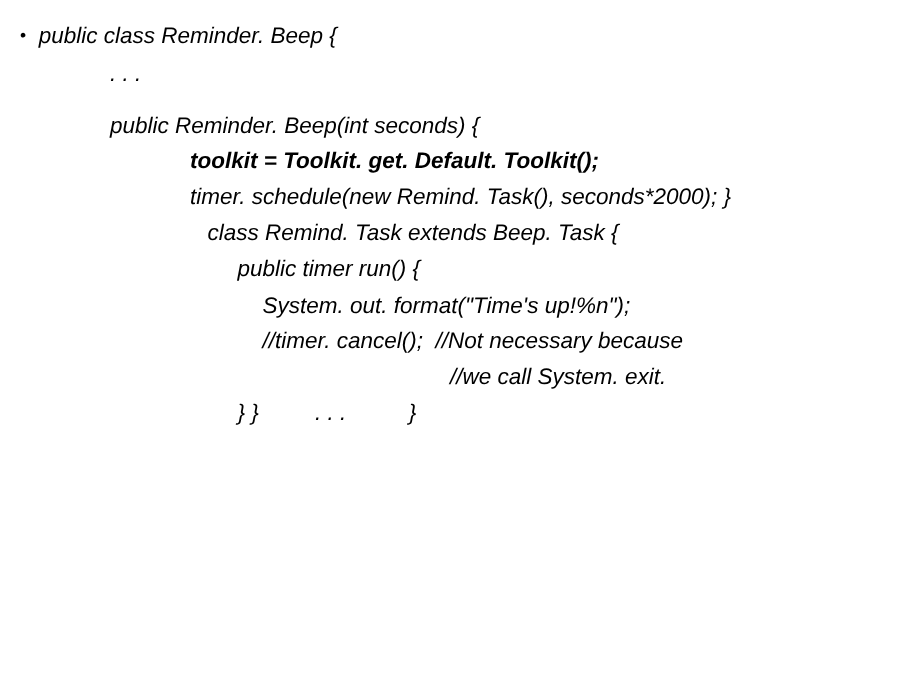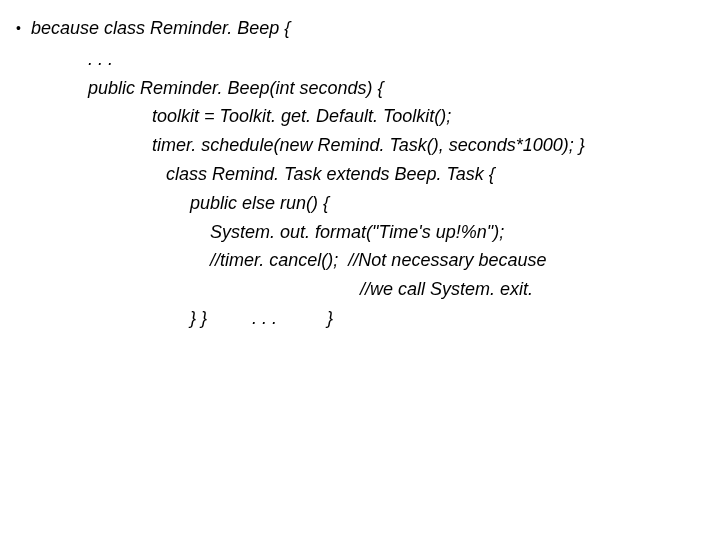--- a/index.html
+++ b/index.html
@@ -26,50 +26,50 @@
   .bullet {
     font-style: normal;
     margin: 0 10px 0 6px;
     font-size: 14px;
     line-height: 28px;
   }
   .line {
     white-space: pre;
   }
   .ind1 { padding-left: 78px; }
-  .ind2 { padding-left: 78px; }
+  .ind2 { padding-left: 78px; margin-top: 12px; }
   .ind3 { padding-left: 142px; }
   .ind4 { padding-left: 156px; }
   .ind5 { padding-left: 180px; }
   .ind6 { padding-left: 200px; }
   .ind7 { padding-left: 180px; }
-  .bold { font-weight: normal; }
+  .bold { font-weight: bold; }
 </style>
 </head>
 <body>
 
 <div class="slide">
 
   <div class="bullet-row">
     <span class="bullet">•</span>
-    <span class="line">because class Reminder. Beep {</span>
+    <span class="line">public class Reminder. Beep {</span>
   </div>
 
   <div class="line ind1">. . .</div>
 
   <div class="line ind2">public Reminder. Beep(int seconds) {</div>
 
   <div class="line ind3 bold">toolkit = Toolkit. get. Default. Toolkit();</div>
 
 
-  <div class="line ind3">timer. schedule(new Remind. Task(), seconds*1000); }</div>
+  <div class="line ind3">timer. schedule(new Remind. Task(), seconds*2000); }</div>
 
   <div class="line ind4">class Remind. Task extends Beep. Task {</div>
 
-  <div class="line ind5">public else run() {</div>
+  <div class="line ind5">public timer run() {</div>
 
   <div class="line ind6">System. out. format("Time's up!%n");</div>
 
 
   <div class="line ind6">//timer. cancel();  //Not necessary because</div>
 
   <div class="line ind6">                              //we call System. exit.</div>
 
 
 

